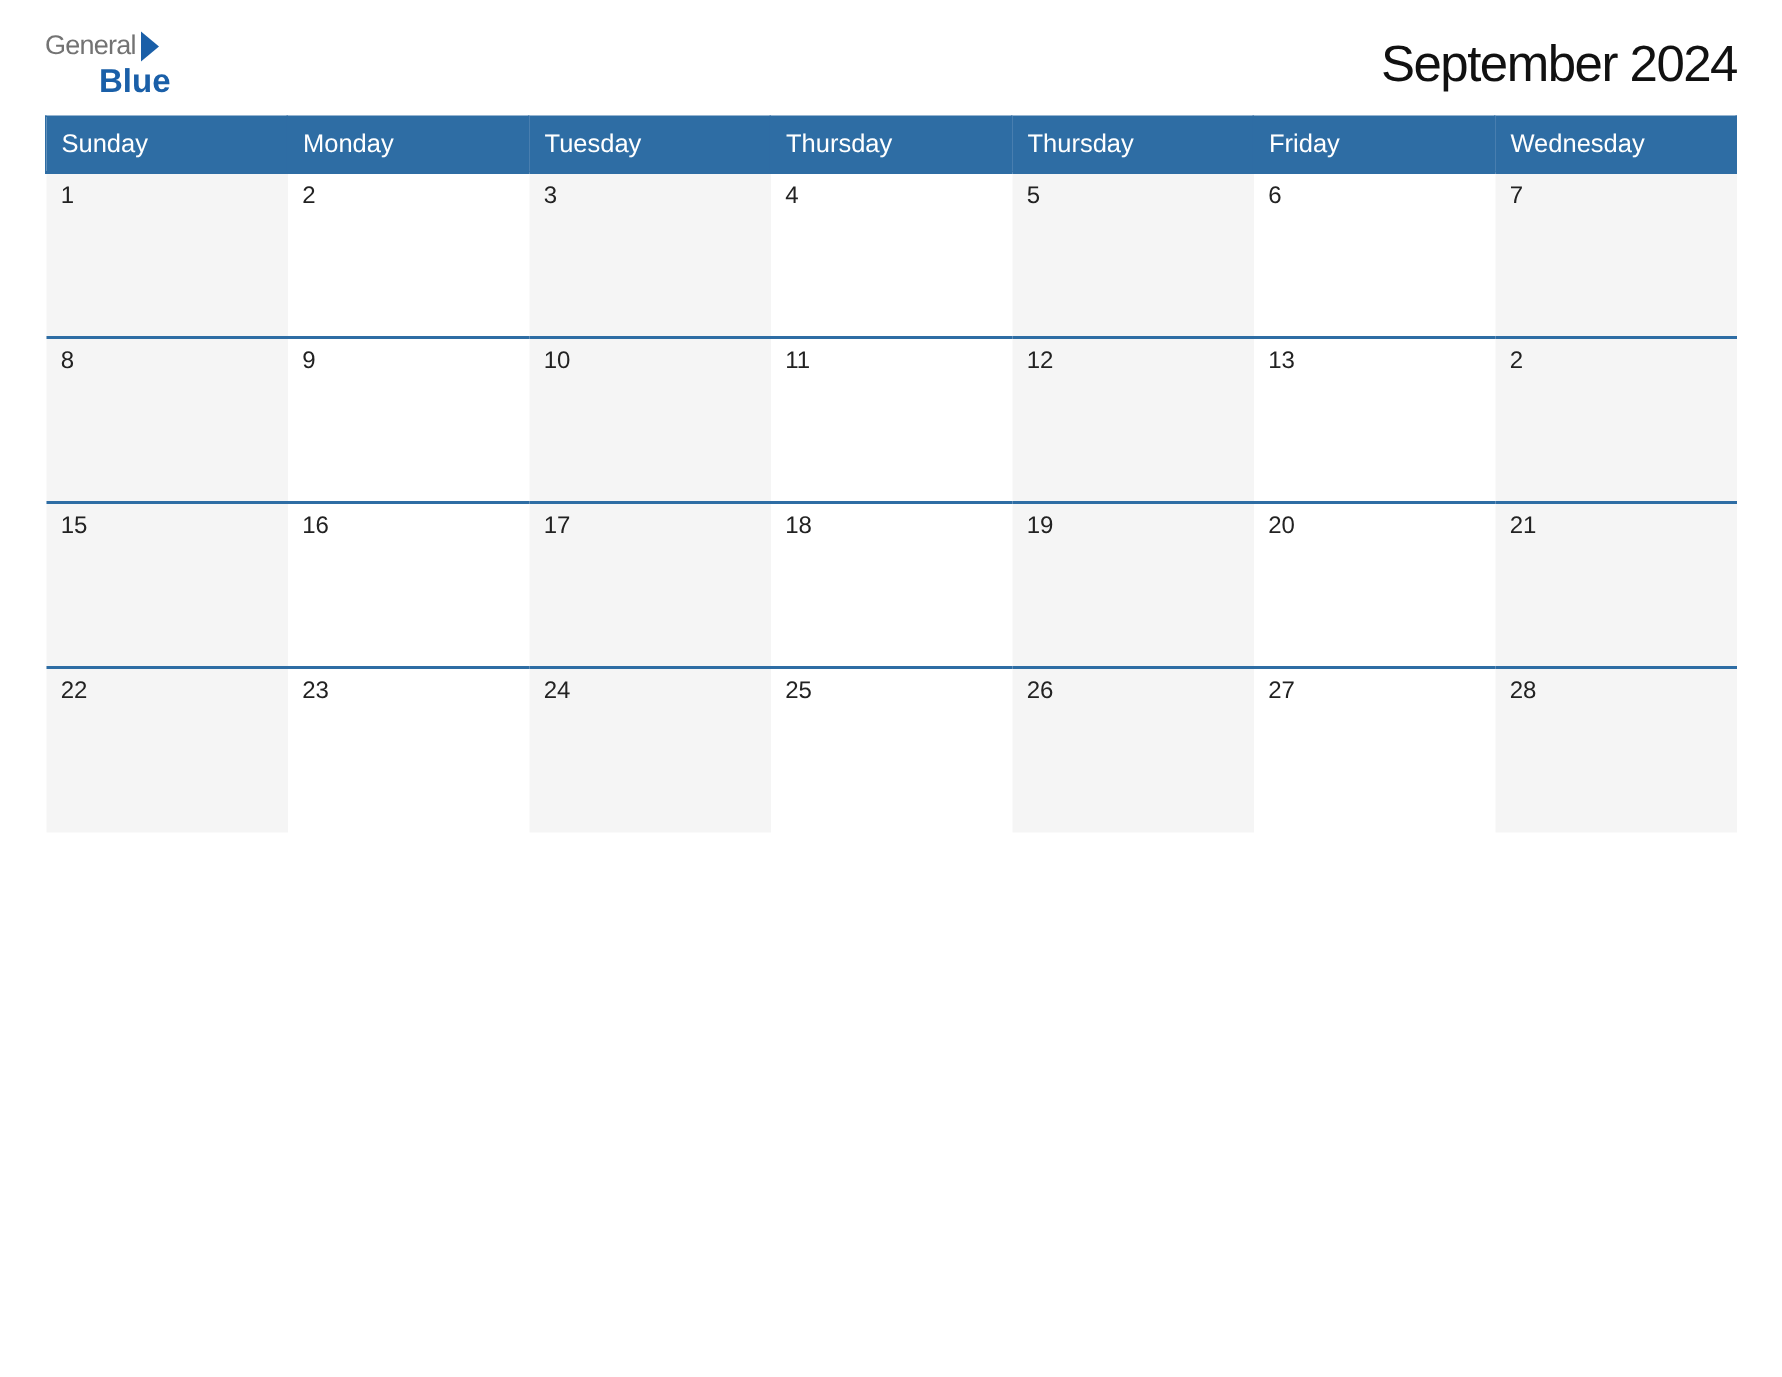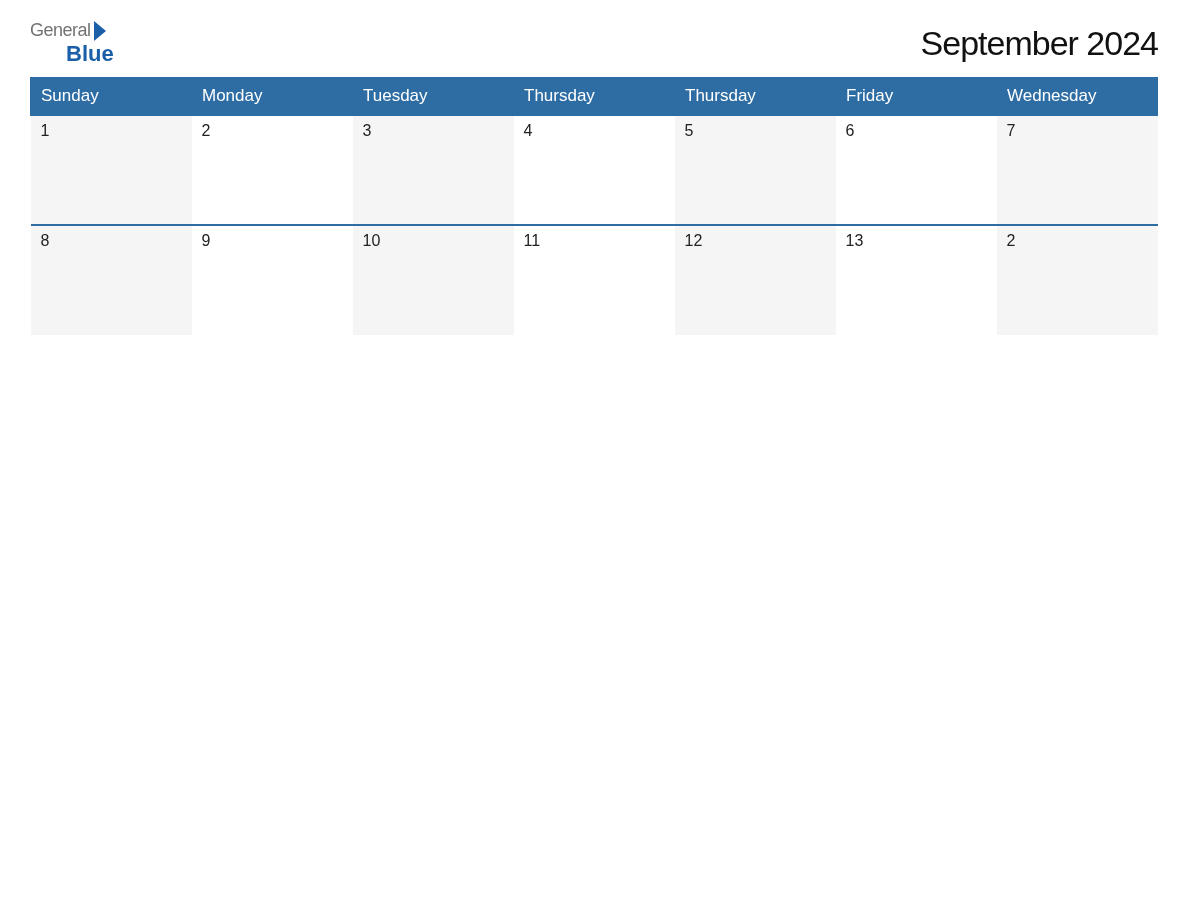--- a/index.html
+++ b/index.html
@@ -152,14 +152,32 @@
       </tr>
       <tr>
         <td><span class="day-number">8</span></td>
         <td class="white-bg"><span class="day-number">9</span></td>
         <td><span class="day-number">10</span></td>
         <td class="white-bg"><span class="day-number">11</span></td>
         <td><span class="day-number">12</span></td>
         <td class="white-bg"><span class="day-number">13</span></td>
         <td><span class="day-number">2</span></td>
       </tr>
+      <tr>
+        <td><span class="day-number">15</span></td>
+        <td class="white-bg"><span class="day-number">16</span></td>
+        <td><span class="day-number">17</span></td>
+        <td class="white-bg"><span class="day-number">18</span></td>
+        <td><span class="day-number">19</span></td>
+        <td class="white-bg"><span class="day-number">20</span></td>
+        <td><span class="day-number">21</span></td>
+      </tr>
+      <tr>
+        <td><span class="day-number">22</span></td>
+        <td class="white-bg"><span class="day-number">23</span></td>
+        <td><span class="day-number">24</span></td>
+        <td class="white-bg"><span class="day-number">25</span></td>
+        <td><span class="day-number">26</span></td>
+        <td class="white-bg"><span class="day-number">27</span></td>
+        <td><span class="day-number">28</span></td>
+      </tr>
     </tbody>
 </table>
 
 </body></html>

